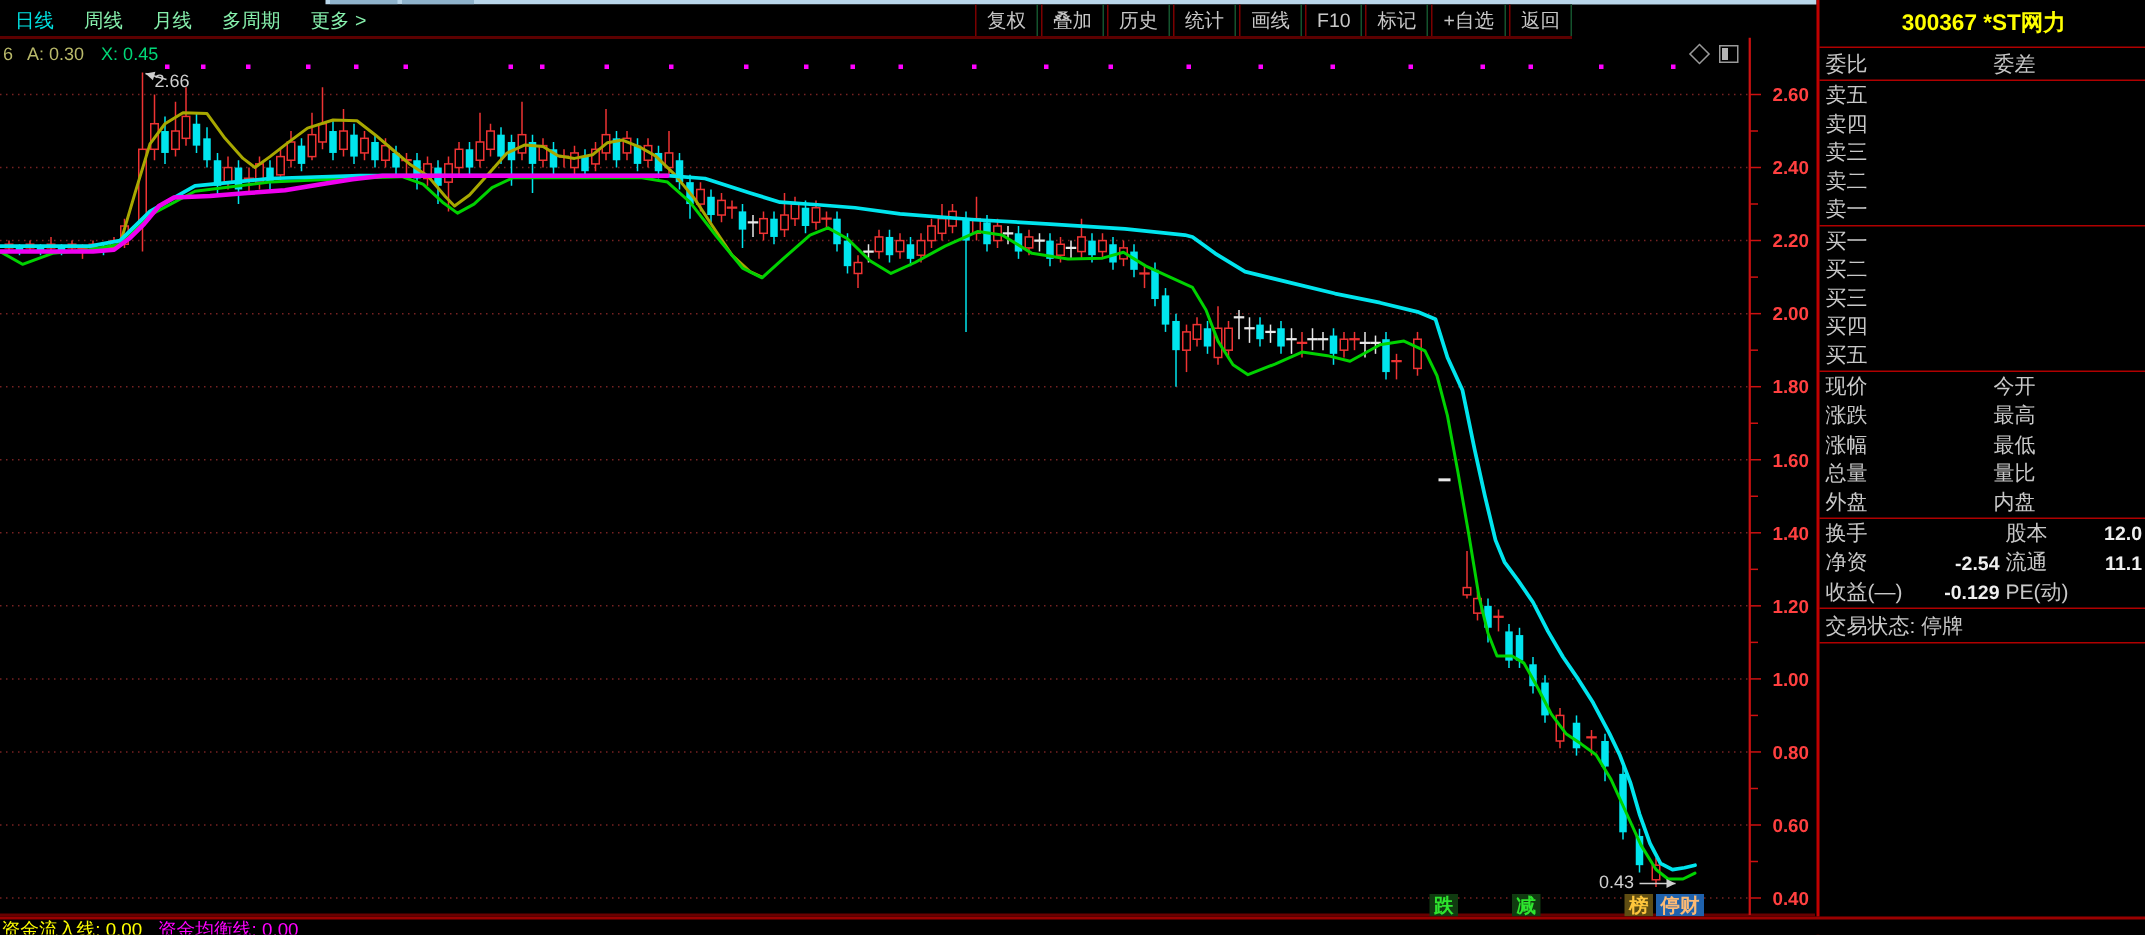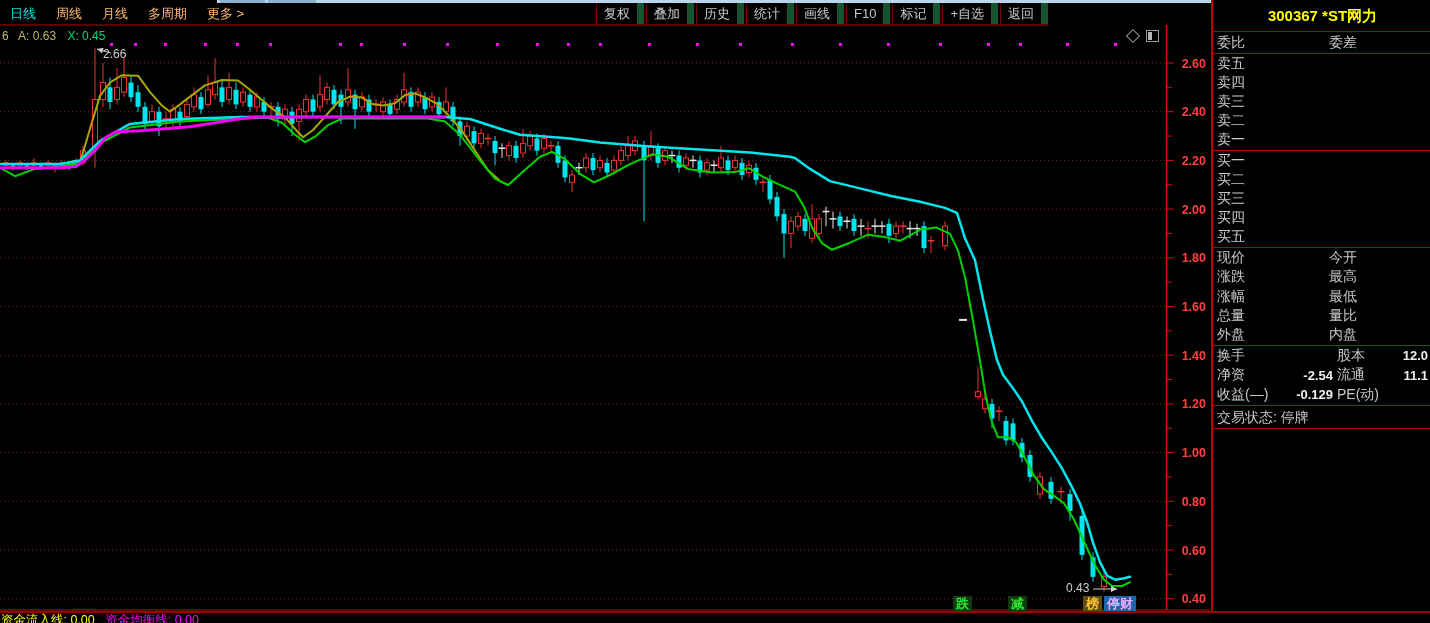--- a/index.html
+++ b/index.html
@@ -5,25 +5,25 @@
   html,body{margin:0;padding:0;}
   body{width:1430px;height:623px;background:#000;overflow:hidden;position:relative;
        font-family:"Liberation Sans","DejaVu Sans",sans-serif;}
   .abs{position:absolute;}
   
   .titlestrip{position:absolute;left:217px;top:0;width:1213px;height:3px;background:#b9d6ea;}
   .titlestrip .tbtn{position:absolute;top:0;height:3px;background:#8fb3cc;}
   
   .menubar{position:absolute;left:0;top:3px;width:1048px;height:21px;background:#000;
            border-bottom:2px solid #5c0000;display:flex;align-items:center;}
-  .mitem{color:#fdba74;font-size:13px;padding:0 10px;line-height:21px;cursor:default;white-space:nowrap;}
+  .mitem{color:#86efac;font-size:13px;padding:0 10px;line-height:21px;cursor:default;white-space:nowrap;}
   .mitem.active{color:#00e0e0;}
   .mright{margin-left:auto;display:flex;height:21px;}
   .mbtn{color:#c8c8c8;font-size:13px;line-height:21px;padding:0 7px;margin-left:2px;
-        border-left:1px solid #7a0000;border-right:7px solid #14532d;white-space:nowrap;}
+        border-left:1px solid #7a0000;border-right:1px solid #14532d;white-space:nowrap;}
   
   .indhdr{position:absolute;left:2px;top:29px;font-size:12px;white-space:nowrap;}
   .indhdr .p1{color:#b9b96a;} .indhdr .p2{color:#b9b96a;margin-left:6px;} .indhdr .p3{color:#00d878;margin-left:8px;margin-top:24px;}
   
   .diamond{position:absolute;left:1128px;top:31px;width:8px;height:8px;border:1px solid #9a9a9a;transform:rotate(45deg);}
   .panelicon{position:absolute;left:1146px;top:30px;width:11px;height:10px;border:1px solid #9a9a9a;}
   .panelicon i{position:absolute;left:1px;top:1px;width:4px;height:8px;background:#b5b5b5;}
   
   .panel{position:absolute;left:1211px;top:0;width:219px;height:623px;background:#000;border-left:2px solid #c00000;}
   .ptitle{height:28px;margin-top:3px;line-height:26px;text-align:center;color:#ffff00;
@@ -69,21 +69,21 @@
     <span class="mbtn">画线</span>
     <span class="mbtn">F10</span>
     <span class="mbtn">标记</span>
     <span class="mbtn">+自选</span>
     <span class="mbtn">返回</span>
   </span>
 </div>
 
 <div class="indhdr">
   <span class="p1">6</span>
-  <span class="p2">A: 0.63</span>
+  <span class="p2">A: 0.30</span>
   <span class="p3">X: 0.45</span>
 </div>
 
 <svg id="chart" class="abs" style="left:0;top:25px;" width="1210" height="588" viewBox="0 25 1210 588">
     <line x1="0" y1="63" x2="1166" y2="63" stroke="#772222" stroke-width="1" stroke-dasharray="1 3"></line>
     <line x1="0" y1="111.70000000000005" x2="1166" y2="111.70000000000005" stroke="#772222" stroke-width="1" stroke-dasharray="1 3"></line>
     <line x1="0" y1="160.4000000000001" x2="1166" y2="160.4000000000001" stroke="#772222" stroke-width="1" stroke-dasharray="1 3"></line>
     <line x1="0" y1="209.10000000000008" x2="1166" y2="209.10000000000008" stroke="#772222" stroke-width="1" stroke-dasharray="1 3"></line>
     <line x1="0" y1="257.80000000000007" x2="1166" y2="257.80000000000007" stroke="#772222" stroke-width="1" stroke-dasharray="1 3"></line>
     <line x1="0" y1="306.50000000000006" x2="1166" y2="306.50000000000006" stroke="#772222" stroke-width="1" stroke-dasharray="1 3"></line>
@@ -466,21 +466,21 @@
 
 <div class="diamond"></div>
 <div class="panelicon">
     <i></i>
   </div>
 
 <div id="tags">
     <div class="tag" style="left: 953px; color: rgb(46, 229, 46); background: rgb(16, 59, 16);">跌</div>
     <div class="tag" style="left: 1008px; color: rgb(46, 229, 46); background: rgb(16, 59, 16);">减</div>
     <div class="tag" style="left: 1083px; color: rgb(255, 198, 60); background: rgb(95, 77, 18);">榜</div>
-    <div class="tag" style="left: 1104px; color: #f0abfc; background: rgb(31, 98, 173);">停财</div>
+    <div class="tag" style="left: 1104px; color: #fdba74; background: rgb(31, 98, 173);">停财</div>
   </div>
 
 <div class="panel">
   <div class="ptitle">300367 *ST网力</div>
   <div class="hline"></div>
   <div class="prow" style="height:21px;">
     <span>委比</span>
     <span>委差</span>
   </div>
   <div class="hline"></div>

